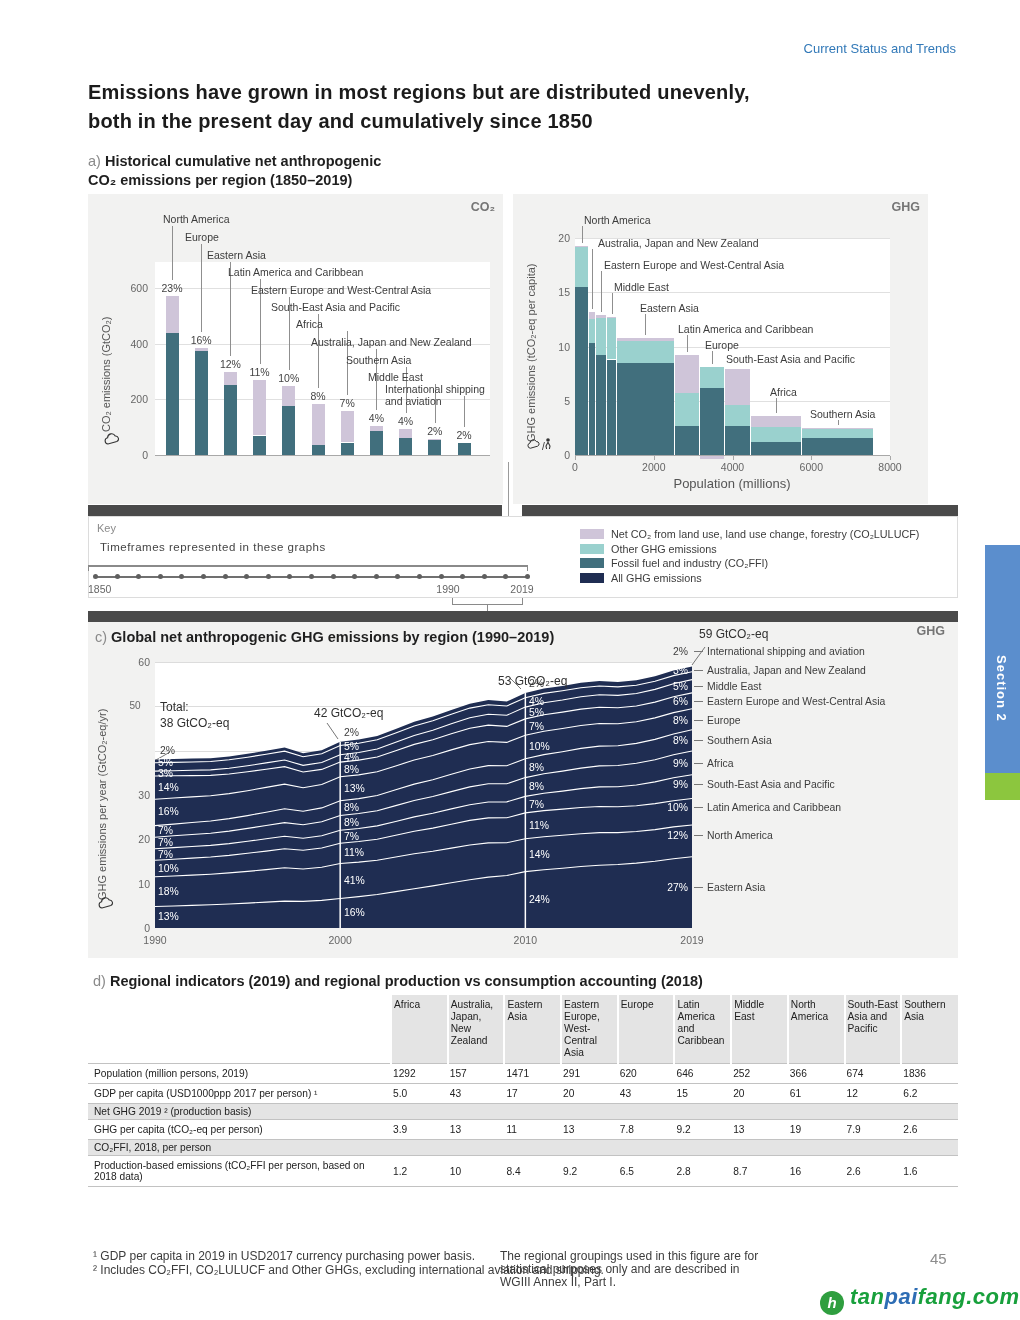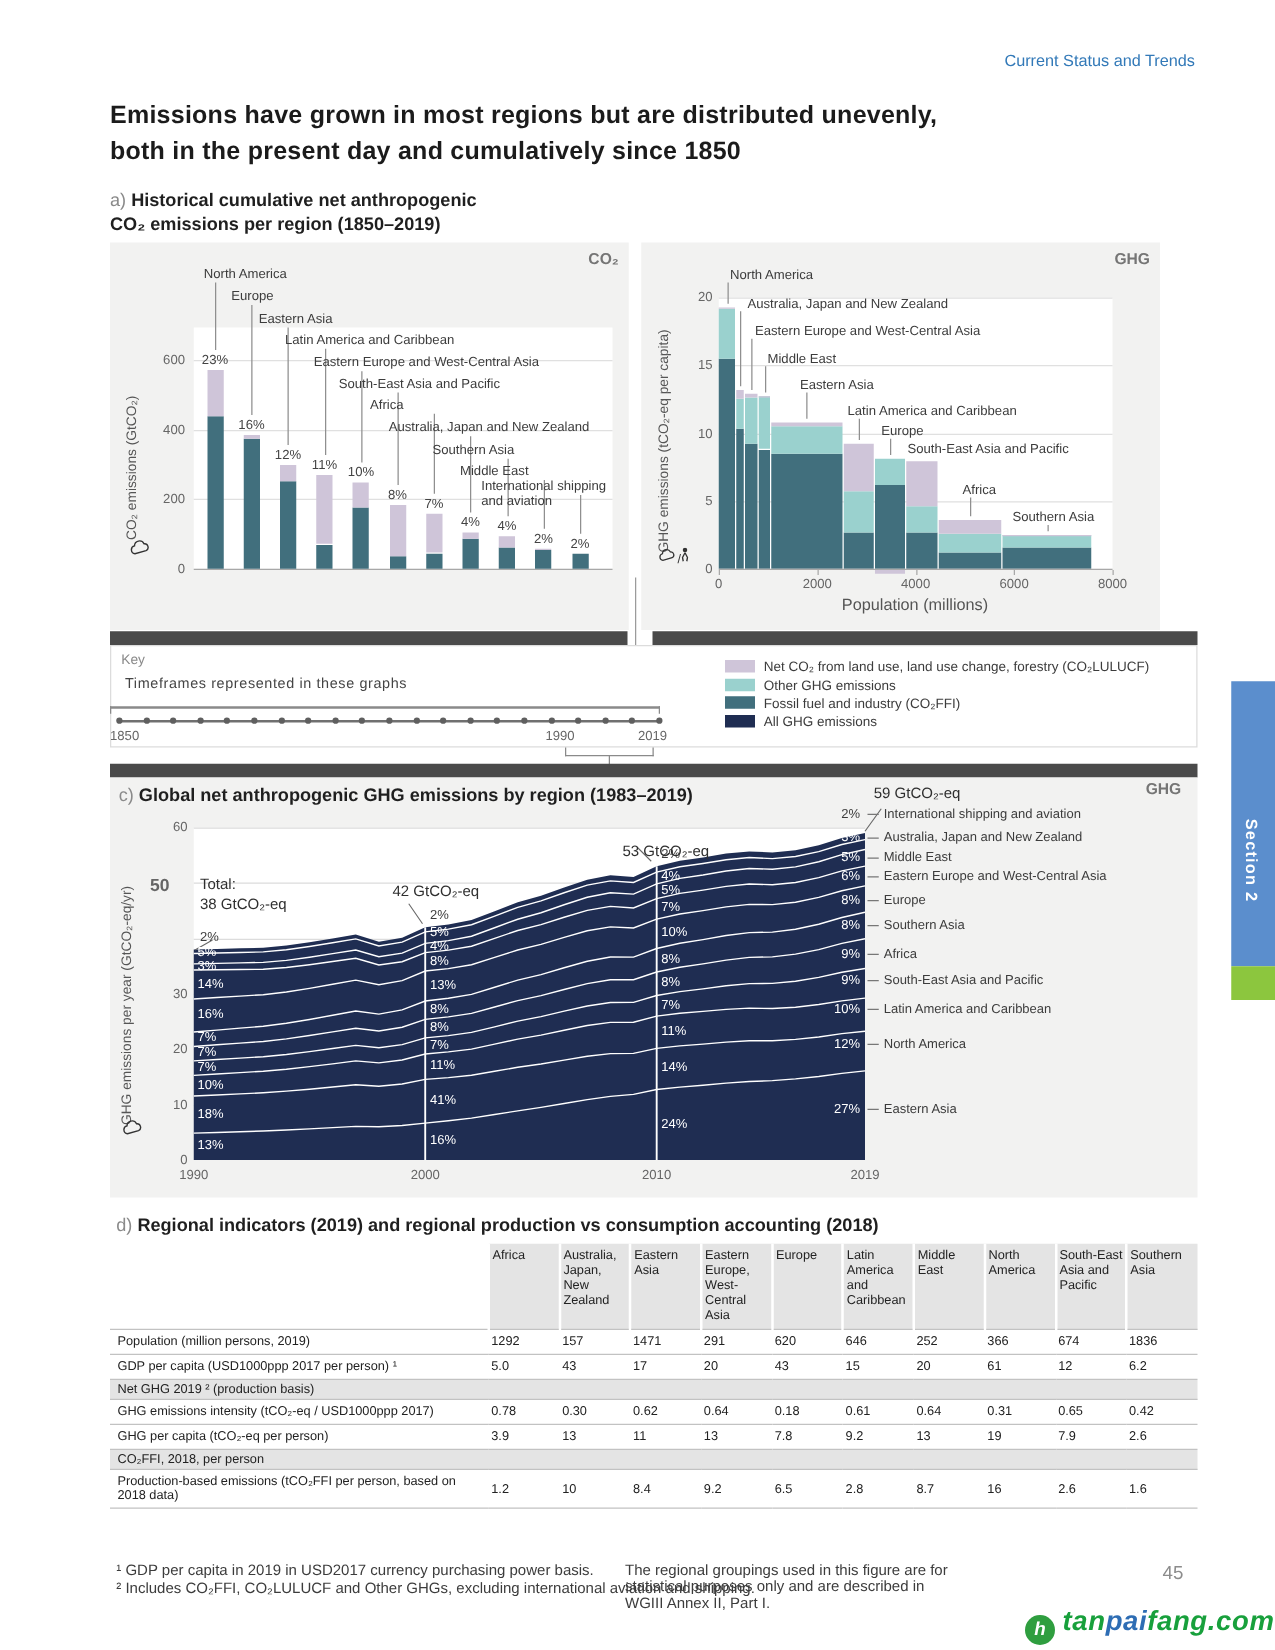--- a/index.html
+++ b/index.html
@@ -270,38 +270,38 @@
   <div class="abs" style="left:452px;top:598px;width:1px;height:7px;background:#8a8a8a;"></div>
   <div class="abs" style="left:522px;top:598px;width:1px;height:7px;background:#8a8a8a;"></div>
   <div class="abs" style="left:452px;top:604px;width:71px;height:1px;background:#8a8a8a;"></div>
   <div class="abs" style="left:487px;top:604px;width:1px;height:8px;background:#8a8a8a;"></div>
 
   <div class="darkbar" style="left:88px;top:611px;width:870px;"></div>
 
   <div class="panelbox" style="left:88px;top:622px;width:870px;height:336px;"></div>
   <div class="tag" style="left:880px;top:624px;width:65px;text-align:right;">GHG</div>
   <div class="ph" style="left:95px;top:628px;">
-    <span class="pfx">c)</span><span>Global net anthropogenic GHG emissions by region (1983–2019)</span>
+    <span class="pfx">c)</span><span>Global net anthropogenic GHG emissions by region (1990–2019)</span>
   </div>
   <div class="vlab" style="left:108px;top:888px;">GHG emissions per year (GtCO₂-eq/yr)</div>
   <span class="abs" style="left:98px;top:896px;">
     <svg width="18" height="13" viewBox="0 0 18 13">
         <path d="M4 11 a3.2 3.2 0 0 1 -.4-6.3 A4 4 0 0 1 11.2 3 a2.9 2.9 0 0 1 1.6 5.5 z" fill="none" stroke="#333" stroke-width="1.1"></path>
       </svg>
   </span>
   <div id="chartC">
       <div style="position: absolute; left: 155px; top: 662px; width: 537px; height: 266px; background: rgb(255, 255, 255);"></div>
       <div style="position: absolute; left: 155px; top: 662px; width: 537px; height: 1px; background: rgb(220, 220, 220);"></div>
       <div style="position: absolute; left: 155px; top: 706.3px; width: 537px; height: 1px; background: rgb(220, 220, 220);"></div>
       <div style="position: absolute; left: 155px; top: 750.7px; width: 537px; height: 1px; background: rgb(220, 220, 220);"></div>
       <div style="position: absolute; left: 155px; top: 795px; width: 537px; height: 1px; background: rgb(220, 220, 220);"></div>
       <div style="position: absolute; left: 155px; top: 839.3px; width: 537px; height: 1px; background: rgb(220, 220, 220);"></div>
       <div style="position: absolute; left: 155px; top: 883.7px; width: 537px; height: 1px; background: rgb(220, 220, 220);"></div>
       <div style="position: absolute; left: 120px; top: 656px; width: 30px; text-align: right; font-size: 10.5px; color: rgb(102, 102, 102);">60</div>
-      <div style="position: absolute; left: 120px; top: 700.3px; width: 30px; text-align: left; font-size: 14px; color: rgb(102, 102, 102); font-weight: bold;">50</div>
+      <div style="position: absolute; left: 120px; top: 700.3px; width: 30px; text-align: center; font-size: 10px; color: rgb(102, 102, 102);">50</div>
       <div style="position: absolute; left: 120px; top: 789px; width: 30px; text-align: right; font-size: 10.5px; color: rgb(102, 102, 102);">30</div>
       <div style="position: absolute; left: 120px; top: 833.3px; width: 30px; text-align: right; font-size: 10.5px; color: rgb(102, 102, 102);">20</div>
       <div style="position: absolute; left: 120px; top: 877.7px; width: 30px; text-align: right; font-size: 10.5px; color: rgb(102, 102, 102);">10</div>
       <div style="position: absolute; left: 120px; top: 922px; width: 30px; text-align: right; font-size: 10.5px; color: rgb(102, 102, 102);">0</div>
       <svg width="537" height="266" style="position: absolute; left: 155px; top: 662px; overflow: visible;">
         <path d="M0,266 L0.0,97.5 L18.5,97.1 L37.0,96.6 L55.6,96.2 L74.1,94.4 L92.6,91.8 L111.1,88.7 L129.6,85.6 L148.1,91.3 L166.7,88.2 L185.2,79.8 L203.7,77.6 L222.2,74.0 L240.7,66.9 L259.2,59.8 L277.8,54.5 L296.3,47.9 L314.8,41.7 L333.3,38.1 L351.8,39.5 L370.3,31.0 L388.9,26.6 L407.4,23.9 L425.9,20.8 L444.4,19.1 L462.9,19.9 L481.4,18.2 L500.0,14.2 L518.5,8.4 L537.0,4.4 L537,266 Z" fill="#1f2d52"></path>
         <path d="M0.0,244.5 L18.5,244.0 L37.0,243.4 L55.6,242.8 L74.1,242.0 L92.6,241.1 L111.1,240.1 L129.6,239.1 L148.1,239.4 L166.7,238.4 L185.2,236.5 L203.7,234.6 L222.2,232.5 L240.7,229.6 L259.2,226.7 L277.8,223.9 L296.3,220.8 L314.8,217.7 L333.3,215.1 L351.8,213.5 L370.3,209.6 L388.9,207.7 L407.4,206.2 L425.9,204.5 L444.4,203.2 L462.9,202.5 L481.4,201.1 L500.0,199.2 L518.5,196.7 L537.0,194.7 " fill="none" stroke="#ffffff" stroke-width="1.1"></path>
         <path d="M0.0,214.8 L18.5,214.0 L37.0,213.1 L55.6,212.2 L74.1,210.9 L92.6,209.4 L111.1,207.6 L129.6,205.8 L148.1,207.0 L166.7,205.2 L185.2,201.5 L203.7,200.1 L222.2,198.2 L240.7,195.0 L259.2,191.8 L277.8,189.2 L296.3,186.1 L314.8,183.0 L333.3,180.9 L351.8,180.7 L370.3,176.7 L388.9,174.7 L407.4,173.3 L425.9,171.7 L444.4,170.6 L462.9,170.6 L481.4,169.5 L500.0,167.6 L518.5,164.9 L537.0,163.0 " fill="none" stroke="#ffffff" stroke-width="1.1"></path>
         <path d="M0.0,198.3 L18.5,197.2 L37.0,196.1 L55.6,195.0 L74.1,193.4 L92.6,191.3 L111.1,189.1 L129.6,186.7 L148.1,188.3 L166.7,186.0 L185.2,181.2 L203.7,179.5 L222.2,177.3 L240.7,173.3 L259.2,169.3 L277.8,166.1 L296.3,162.2 L314.8,158.4 L333.3,155.9 L351.8,155.8 L370.3,150.9 L388.9,148.6 L407.4,147.1 L425.9,145.5 L444.4,144.5 L462.9,144.8 L481.4,143.8 L500.0,141.6 L518.5,138.7 L537.0,136.5 " fill="none" stroke="#ffffff" stroke-width="1.1"></path>
         <path d="M0.0,186.7 L18.5,185.6 L37.0,184.5 L55.6,183.4 L74.1,181.6 L92.6,179.3 L111.1,176.8 L129.6,174.3 L148.1,176.2 L166.7,173.7 L185.2,168.3 L203.7,166.5 L222.2,163.9 L240.7,159.5 L259.2,154.9 L277.8,151.3 L296.3,146.9 L314.8,142.8 L333.3,140.0 L351.8,139.9 L370.3,134.4 L388.9,131.3 L407.4,129.1 L425.9,126.6 L444.4,124.9 L462.9,124.7 L481.4,123.0 L500.0,119.9 L518.5,115.8 L537.0,112.8 " fill="none" stroke="#ffffff" stroke-width="1.1"></path>
@@ -452,33 +452,20 @@
             <td>15</td>
             <td>20</td>
             <td>61</td>
             <td>12</td>
             <td>6.2</td>
           </tr>
           <tr class="section">
             <td colspan="11">Net GHG 2019 ² (production basis)</td>
           </tr>
           <tr>
-            <td class="lbl">GHG emissions intensity (tCO₂-eq / USD1000ppp 2017)</td>
-            <td>0.78</td>
-            <td>0.30</td>
-            <td>0.62</td>
-            <td>0.64</td>
-            <td>0.18</td>
-            <td>0.61</td>
-            <td>0.64</td>
-            <td>0.31</td>
-            <td>0.65</td>
-            <td>0.42</td>
-          </tr>
-          <tr>
             <td class="lbl">GHG per capita (tCO₂-eq per person)</td>
             <td>3.9</td>
             <td>13</td>
             <td>11</td>
             <td>13</td>
             <td>7.8</td>
             <td>9.2</td>
             <td>13</td>
             <td>19</td>
             <td>7.9</td>

